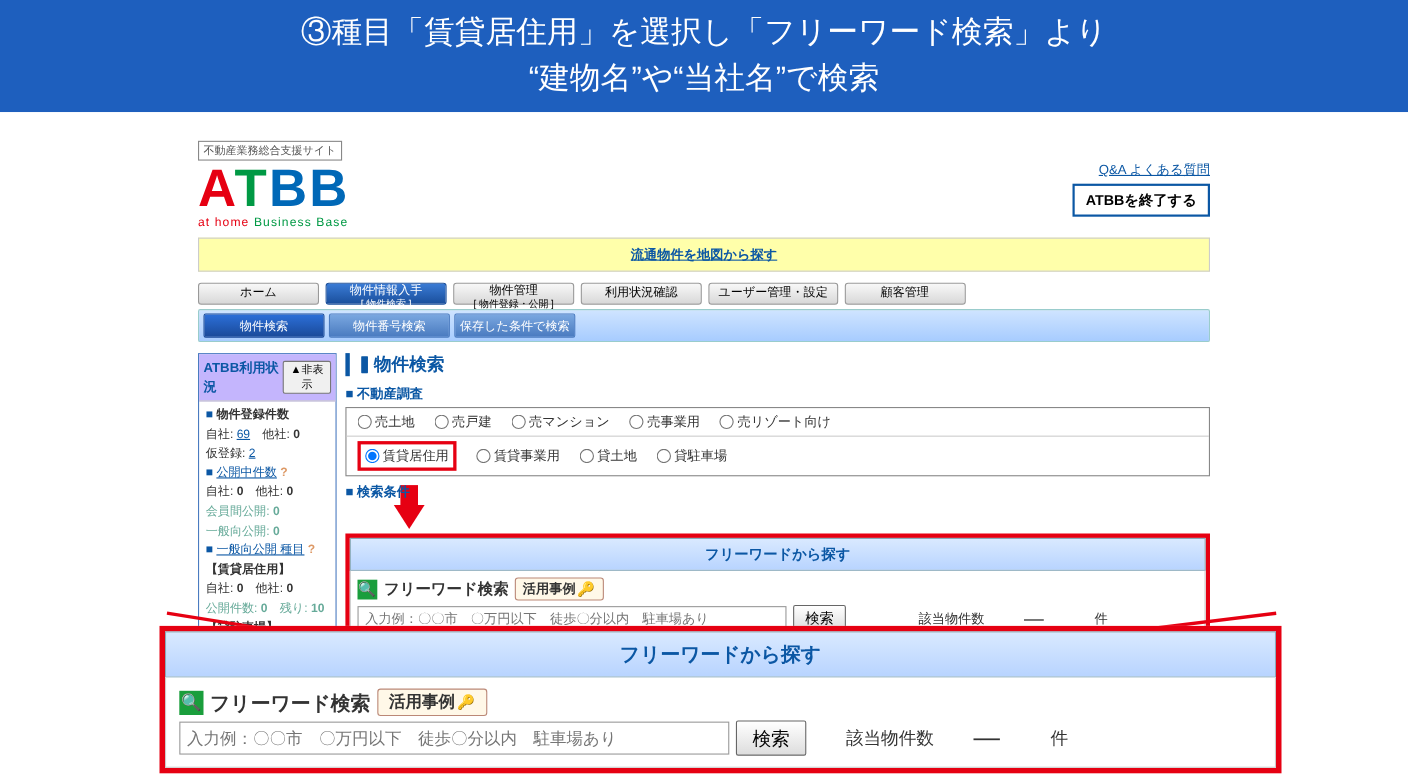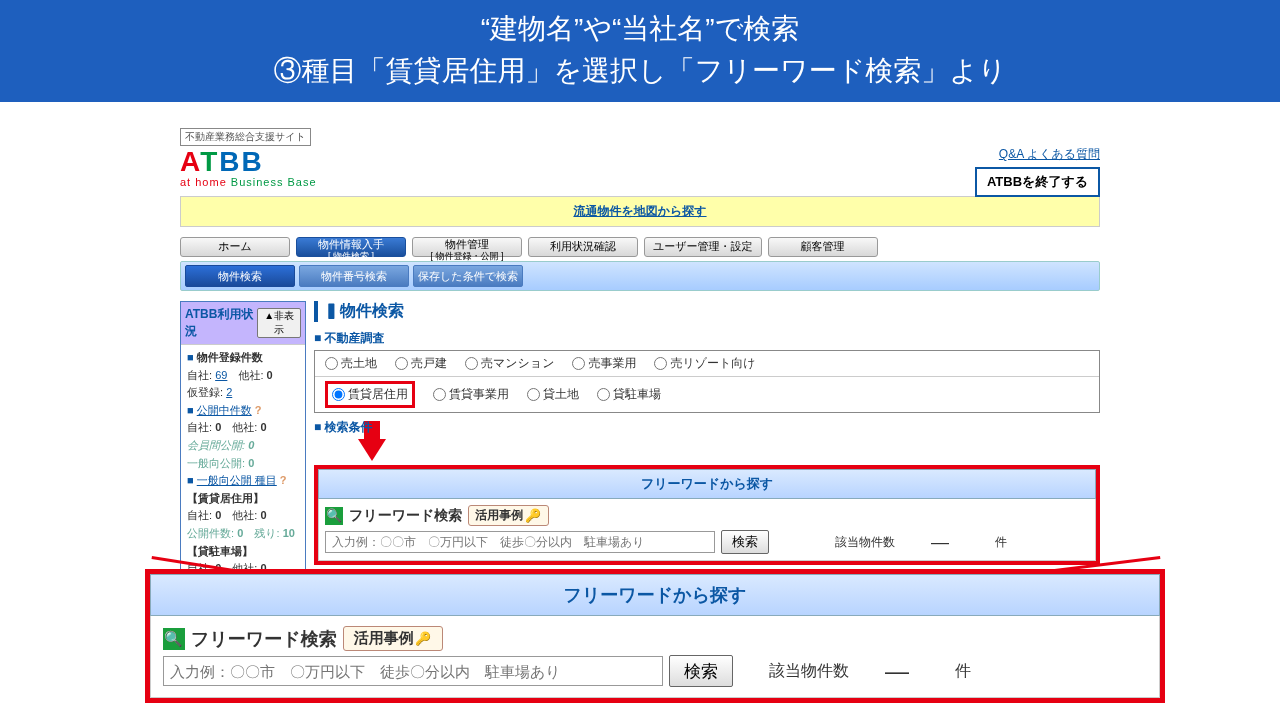--- a/index.html
+++ b/index.html
@@ -10,21 +10,21 @@
   .banner { background: #1e5fbe; color: #fff; text-align: center; padding: 8px 0 10px; font-size: 28px; line-height: 1.5; font-weight: 400; }
   .banner .line { display: block; }
 
   .canvas { position: relative; padding: 10px 0 0 0; background: #fff; }
 
   
   .app { width: 920px; margin: 16px auto; position: relative; }
 
   .top-tag { display:inline-block; border:1px solid #888; font-size:10px; padding:1px 4px; color:#555; margin-bottom:2px; }
   .logo { display:flex; align-items:flex-end; gap:0; }
-  .logo-letters { font-family: "Arial Narrow", sans-serif; font-weight: bold; font-size: 28px; letter-spacing: 2px; line-height:1; }
+  .logo-letters { font-family: "Arial Narrow", sans-serif; font-weight: bold; font-size: 48px; letter-spacing: 2px; line-height:1; }
   .logo .r { color: #e60012; }
   .logo .g { color: #009944; }
   .logo .b { color: #0068b7; }
   .logo-sub { font-size: 11px; color:#555; letter-spacing:1px; }
   .logo-sub .ah { color:#e60012; } .logo-sub .bb { color:#009944; }
 
   .top-links { position:absolute; top:18px; right:0; text-align:right; }
   .top-links a { color:#0b57a4; text-decoration: underline; font-size:12px; }
   .exit-btn { display:inline-block; margin-top:4px; border:2px solid #0b57a4; background:#fff; padding:4px 10px; font-size:13px; color:#000; font-weight:bold; cursor:pointer; }
 
@@ -101,22 +101,22 @@
   .conn { position:absolute; }
   .conn-l { left:152px; top:556px; width:210px; border-top:3px solid #e60012; transform:rotate(9deg); transform-origin:left top; }
   .conn-r { right:120px; top:556px; width:250px; border-top:3px solid #e60012; transform:rotate(-7deg); transform-origin:right top; }
 </style>
 </head>
 <body>
 
 <div class="slide">
 
   <div class="banner">
+    <span class="line">③種目「賃貸居住用」を選択し「フリーワード検索」より</span>
     <span class="line">“建物名”や“当社名”で検索</span>
-    <span class="line">③種目「賃貸居住用」を選択し「フリーワード検索」より</span>
   </div>
 
   <div class="canvas">
     <div class="app">
 
       <div style="position:relative;">
         <span class="top-tag">不動産業務総合支援サイト</span>
         <div class="logo">
           <span class="logo-letters"><span class="r">A</span><span class="g">T</span><span class="b">B</span><span class="b">B</span></span>
         </div>
@@ -154,21 +154,21 @@
           <div class="side-head">
             <span>ATBB利用状況</span>
             <button>▲非表示</button>
           </div>
           <div class="side-body">
             <div class="row"><span class="sq">■</span> <b>物件登録件数</b></div>
             <div class="row"><span>自社:</span> <a href="#">69</a>　<span>他社:</span> <b>0</b></div>
             <div class="row"><span>仮登録:</span> <a href="#">2</a></div>
             <div class="row"><span class="sq">■</span> <a href="#">公開中件数</a> <span class="help">?</span></div>
             <div class="row"><span>自社:</span> <b>0</b>　<span>他社:</span> <b>0</b></div>
-            <div class="row" style="color:#6a9;font-style:italic;"><span>会員間公開:</span> <b>0</b></div>
+            <div class="row" style="color:#6a9;"><span>会員間公開:</span> <b>0</b></div>
             <div class="row" style="color:#6a9;"><span>一般向公開:</span> <b>0</b></div>
             <div class="row"><span class="sq">■</span> <a href="#">一般向公開 種目</a> <span class="help">?</span></div>
             <div class="row"><b>【賃貸居住用】</b></div>
             <div class="row"><span>自社:</span> <b>0</b>　<span>他社:</span> <b>0</b></div>
             <div class="row" style="color:#6a9;"><span>公開件数:</span> <b>0</b>　<span>残り:</span> <b>10</b></div>
             <div class="row"><b>【貸駐車場】</b></div>
             <div class="row"><span>自社:</span> <b>0</b>　<span>他社:</span> <b>0</b></div>
           </div>
         </div>
 

